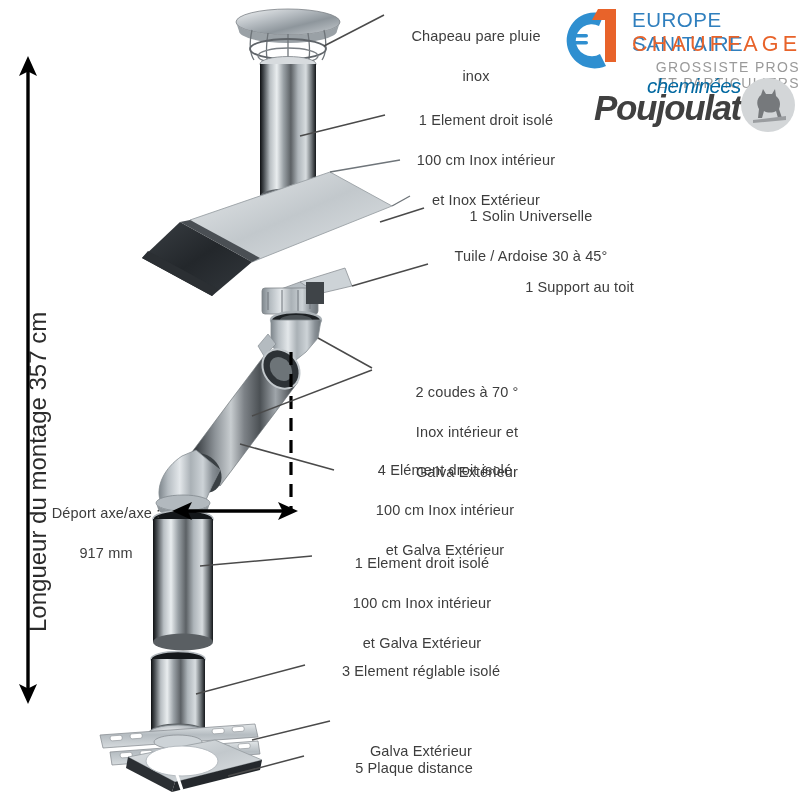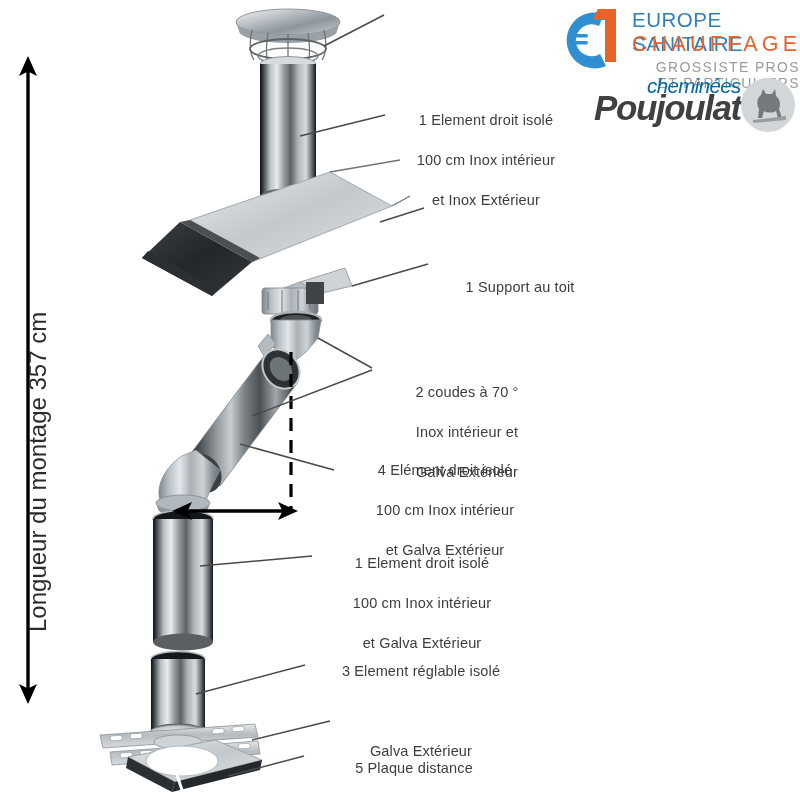--- a/index.html
+++ b/index.html
@@ -237,30 +237,42 @@
       <line x1="240" y1="444" x2="334" y2="470"></line>
       <line x1="200" y1="566" x2="312" y2="556"></line>
       <line x1="196" y1="694" x2="305" y2="665"></line>
       <line x1="252" y1="740" x2="330" y2="721"></line>
       <line x1="228" y1="776" x2="304" y2="756"></line>
     </g>
   </svg>
 
   <div class="vlbl" style="left:24px;top:632px;transform:rotate(-90deg);">Longueur du montage  357 cm</div>
 
-
+  <div class="lbl" style="left:32px;top:483px;width:148px;">
+    <span>Déport axe/axe :</span><br>
+    <span>917 mm</span>
+  </div>
+
+  <div class="lbl" style="left:386px;top:6px;width:180px;">
+    <span>Chapeau pare pluie</span><br>
+    <span>inox</span>
+  </div>
 
   <div class="lbl" style="left:386px;top:90px;width:200px;">
     <span>1 Element droit isolé</span><br>
     <span>100 cm Inox intérieur</span><br>
     <span>et Inox Extérieur</span>
   </div>
 
-
-  <div class="lbl" style="left:430px;top:257px;width:180px;">
+  <div class="lbl" style="left:425px;top:186px;width:212px;">
+    <span>1 Solin Universelle</span><br>
+    <span>Tuile / Ardoise 30 à 45°</span>
+  </div>
+
+  <div class="lbl" style="left:454px;top:257px;width:180px;text-align:right;">
     <span>1 Support au toit</span>
   </div>
 
   <div class="lbl" style="left:372px;top:362px;width:190px;">
     <span>2 coudes à 70 °</span><br>
     <span>Inox intérieur et</span><br>
     <span>Galva Extérieur</span>
   </div>
 
   <div class="lbl" style="left:336px;top:440px;width:218px;">

